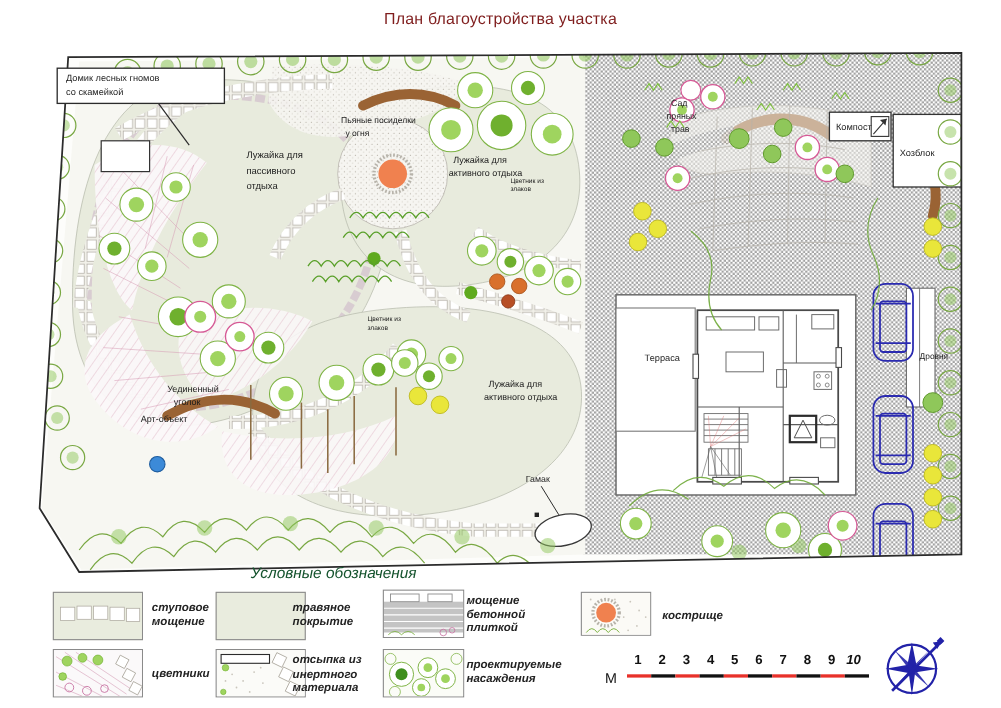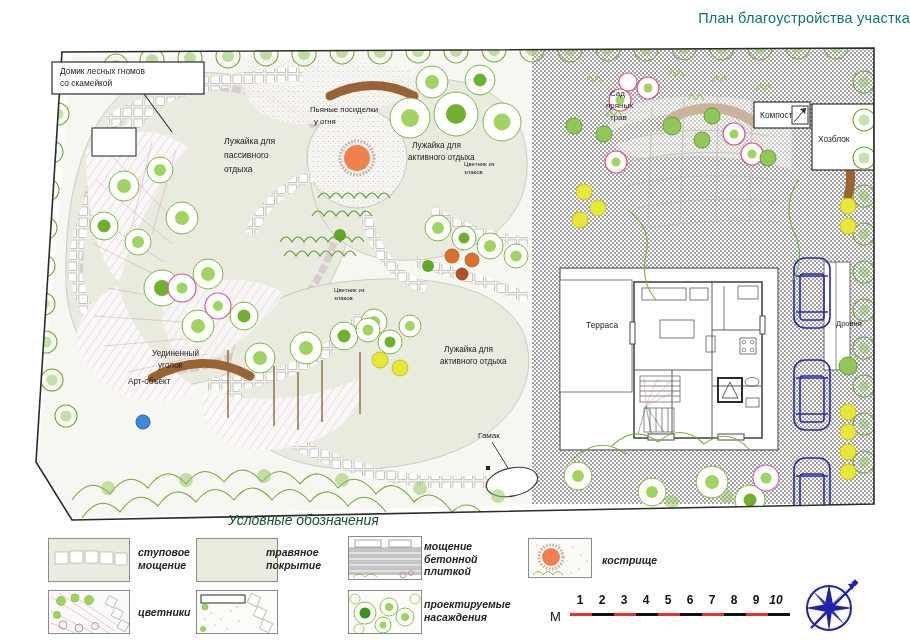--- a/index.html
+++ b/index.html
@@ -1,21 +1,21 @@
 <!DOCTYPE html>
 <html><head>
 <meta charset="utf-8">
 <style>
   html,body{margin:0;padding:0;background:#ffffff;}
   body{width:910px;height:644px;position:relative;overflow:hidden;
        font-family:"Liberation Sans","DejaVu Sans",sans-serif;color:#1a1a1a;}
 
   
-  #plan-title{position:absolute;left:0;top:10px;width:910px;text-align:right;
-    font-size:14.5px;color:#0f766e;letter-spacing:.2px;}
+  #plan-title{position:absolute;left:0;top:10px;width:910px;text-align:center;
+    font-size:14.5px;color:#7f1d1d;letter-spacing:.2px;}
 
   
   #plan-canvas{position:absolute;left:12px;top:30px;width:910px;height:500px;}
   #plan-canvas svg{display:block;}
 
   
   #legend{position:absolute;left:0;top:506px;width:910px;height:138px;}
   #legend-title{position:absolute;left:228px;top:6px;font-size:14px;font-style:italic;
      color:#14532d;}
   .lg-item{position:absolute;}
@@ -662,20 +662,25 @@
           <rect x="58" y="17" width="10" height="10" transform="rotate(26 63 22)"></rect>
           <rect x="64" y="30" width="10" height="10" transform="rotate(26 69 35)"></rect>
         </g>
         <g fill="#9fd45f" stroke="#6fb02e" stroke-width="0.5">
           <circle cx="8" cy="16" r="3"></circle>
             <circle cx="6" cy="38" r="2.5"></circle>
         </g>
       </svg>
     </div>
   </div>
+  <div class="lg-label" style="left:266px;top:88px;">
+    <div>отсыпка из</div>
+    <div>инертного</div>
+    <div>материала</div>
+  </div>
 
   <div class="lg-item" style="left:348px;top:30px;">
     <div class="lg-swatch" style="width:74px;height:44px;">
       <svg width="74" height="44">
         <rect width="74" height="44" fill="#ffffff"></rect>
         <rect y="10" width="74" height="28" fill="#9d9d9d" opacity="0.6"></rect>
         <g stroke="#ffffff" stroke-width="1">
           <line x1="0" y1="16" x2="74" y2="16"></line>
             <line x1="0" y1="22" x2="74" y2="22"></line>
           <line x1="0" y1="28" x2="74" y2="28"></line>

